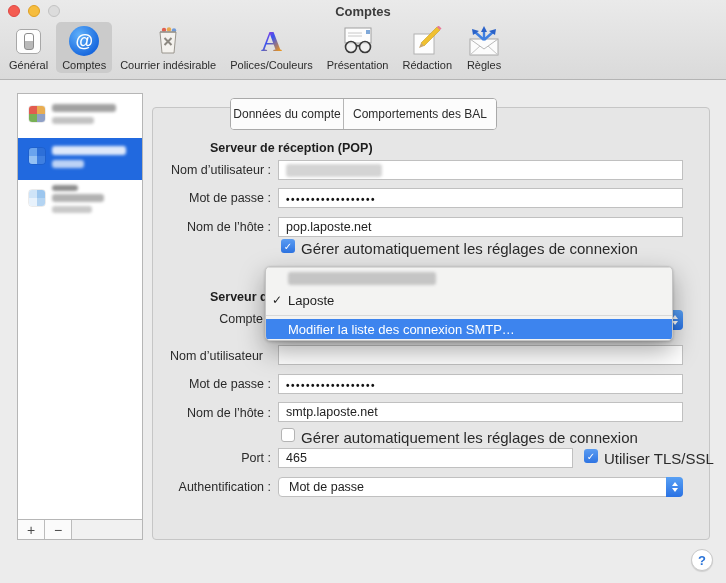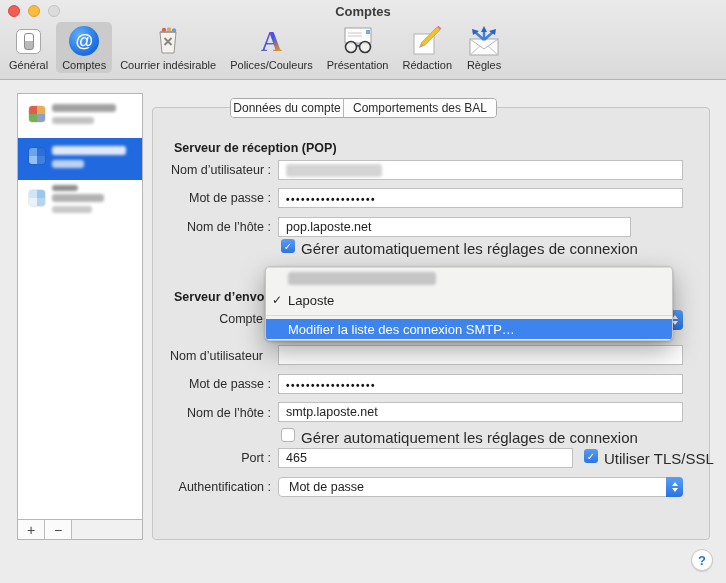--- a/index.html
+++ b/index.html
@@ -2,21 +2,21 @@
 <html><head>
 <meta charset="utf-8">
 <style>
   * { margin:0; padding:0; box-sizing:border-box; }
   html,body { width:726px; height:583px; }
   body {
     font-family:"Liberation Sans","DejaVu Sans",sans-serif;
     background:#ececec; position:relative; overflow:hidden;
     -webkit-font-smoothing:antialiased;
   }
-  .abs { position:absolute; }
+  .abs { position:absolute;margin-left:36px; }
 
   
   .chrome { position:absolute; left:0; top:0; width:726px; height:80px;
     background:linear-gradient(#eaeaea,#dadada); border-bottom:1px solid #b4b4b4; }
   .titlebar { position:absolute; left:0; top:0; width:726px; height:22px; }
   .traffic { position:absolute; top:5px; width:12px; height:12px; border-radius:50%; }
   .t-red    { left:8px;  background:#f45c51; border:1px solid #df4744; }
   .t-yellow { left:28px; background:#f6bd3e; border:1px solid #dfa023; }
   .t-gray   { left:48px; background:#dcdcdc; border:1px solid #c3c3c3; }
   .win-title { position:absolute; top:4px; width:100%; text-align:center;
@@ -61,21 +61,21 @@
     display:flex; border:1px solid #b6b6b6; background:#eeeeee; }
   .seg-btn { width:27px; height:100%; background:#fbfbfb; border-right:1px solid #bcbcbc;
     font-size:14px; color:#4a4a4a; display:flex; align-items:center; justify-content:center;
     line-height:1; }
   .seg-fill { flex:1; background:#f1f1f1; }
 
   
   .panel { position:absolute; left:152px; top:107px; width:558px; height:433px;
     background:#e6e6e6; border:1px solid #c6c6c6; border-radius:4px; }
 
-  .tabs { position:absolute; left:230px; top:98px; height:20px; display:flex;
+  .tabs { position:absolute; left:230px; top:98px; height:32px; display:flex;
     border:1px solid #a9a9a9; border-radius:4px; overflow:hidden; background:#fcfcfc; }
   .tab { height:100%; font-size:12px; color:#2c2c2c; display:flex; align-items:center;
     justify-content:center; border-right:1px solid #b6b6b6; background:#fcfcfc; }
   .tab:last-child { border-right:none; }
   .tab.active { background:#4a91ec; color:#ffffff; }
 
   .sec-title { position:absolute; font-size:12.5px; font-weight:bold; color:#1d1d1d; }
   .f-label { position:absolute; width:205px; text-align:right; font-size:12.5px;
     color:#2a2a2a; }
   .field { position:absolute; background:#ffffff; border:1px solid #c0c0c0;
@@ -262,21 +262,21 @@
 <div class="field" style="left:278px;top:160px;width:405px;">
   <div class="bar" style="width:96px;height:13px;background:#d4d4d4;margin:0;"></div>
 </div>
 
 <div class="f-label" style="left:66px;top:191px;">Mot de passe :</div>
 <div class="field" style="left:278px;top:188px;width:405px;">
   <span class="pw">••••••••••••••••••</span>
 </div>
 
 <div class="f-label" style="left:66px;top:220px;">Nom de l’hôte :</div>
-<div class="field" style="left:278px;top:217px;width:353px;">
+<div class="field" style="left:278px;top:217px;width:405px;">
   <span>pop.laposte.net</span>
 </div>
 
 <div class="chk on" style="left:281px;top:239px;">✓</div>
 <div class="chk-label" style="left:301px;top:240px;">Gérer automatiquement les réglages de connexion</div>
 
 <div class="sec-title abs" style="left:174px;top:290px;">Serveur d’envoi</div>
 
 <div class="f-label" style="left:58px;top:312px;width:205px;">Compte</div>
 <div class="popup" style="left:278px;top:310px;width:405px;">

